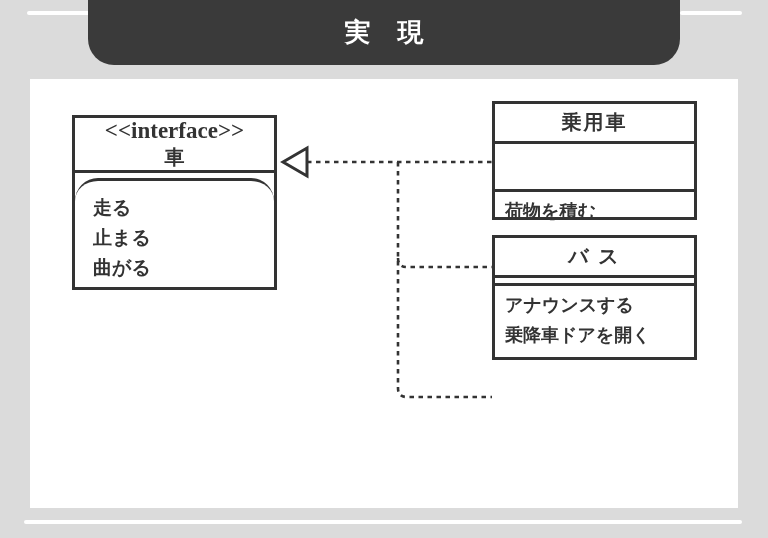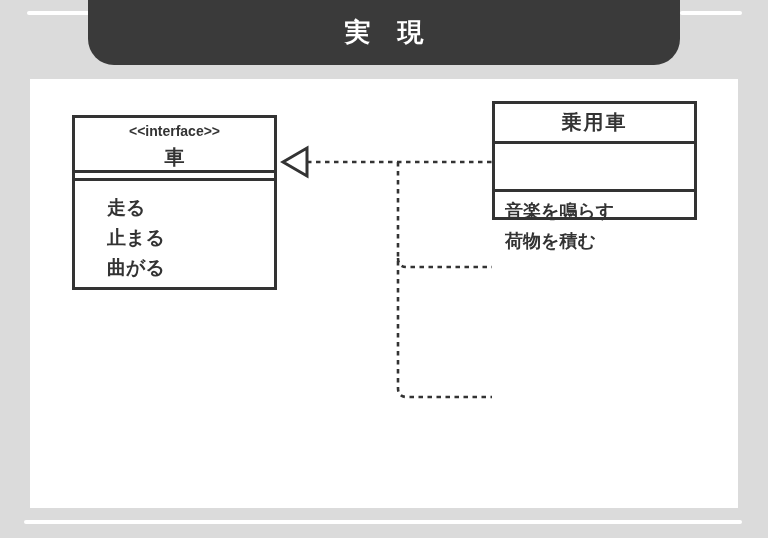--- a/index.html
+++ b/index.html
@@ -62,22 +62,22 @@
   .uml-body {
     border-top: 3px solid #333333;
     margin-top: 5px;      
     flex: 1 1 auto;
     font-weight: bold;
     font-size: 18px;
     line-height: 30px;
   }
   .iface-box    { left: 72px;  top: 115px; width: 205px; height: 175px; }
   .iface-box .uml-header { height: 55px; font-size: 20px; line-height: 26px; }
-  .iface-box .uml-header .stereotype { font-size: 14px; }
-  .iface-box .uml-body { padding: 12px 0 0 32px; font-size: 19px; }
+  .iface-box .uml-header .stereotype { font-size: 23px; font-family: Liberation Serif, serif; }
+  .iface-box .uml-body { padding: 12px 0 0 18px; font-size: 19px; border-radius: 23px; }
 
   .cls-box { left: 492px; width: 205px; }
   .cls-passenger { top: 101px; height: 119px; gap: 40px; }
   .cls-bus       { top: 235px; height: 125px; }
   .cls-truck     { top: 374px; height: 119px; }
   .cls-box .uml-header { height: 40px; font-size: 20px; letter-spacing: 2px; }
   .cls-box .uml-body   { padding: 4px 0 0 10px; }
 
   .method-line { white-space: nowrap; }
 
@@ -111,25 +111,31 @@
     <div class="uml-body">
       <div class="method-line">走る</div>
       <div class="method-line">止まる</div>
       <div class="method-line">曲がる</div>
     </div>
   </div>
 
   <div class="uml-box cls-box cls-passenger">
     <div class="uml-header">乗用車</div>
     <div class="uml-body">
-      <div class="method-line">音楽を鳴らす</div>
       <div class="method-line">荷物を積む</div>
     </div>
   </div>
 
+  <div class="uml-box cls-box cls-bus">
+    <div class="uml-header">バ ス</div>
+    <div class="uml-body">
+      <div class="method-line">アナウンスする</div>
+      <div class="method-line">乗降車ドアを開く</div>
+    </div>
+  </div>
 
 
   <svg class="connectors" viewBox="0 0 768 538" xmlns="http://www.w3.org/2000/svg">
     <path d="M 307 162 H 492" fill="none" stroke="#333333" stroke-width="2.6" stroke-dasharray="4.5 4.5"></path>
     <path d="M 398 162 V 388 Q 398 397 407 397 H 492" fill="none" stroke="#333333" stroke-width="2.6" stroke-dasharray="4.5 4.5"></path>
     <path d="M 398 258 Q 398 267 407 267 H 492" fill="none" stroke="#333333" stroke-width="2.6" stroke-dasharray="4.5 4.5"></path>
     <polygon points="283,162 307,148 307,176" fill="#ffffff" stroke="#333333" stroke-width="3"></polygon>
   </svg>
 
 </div>

